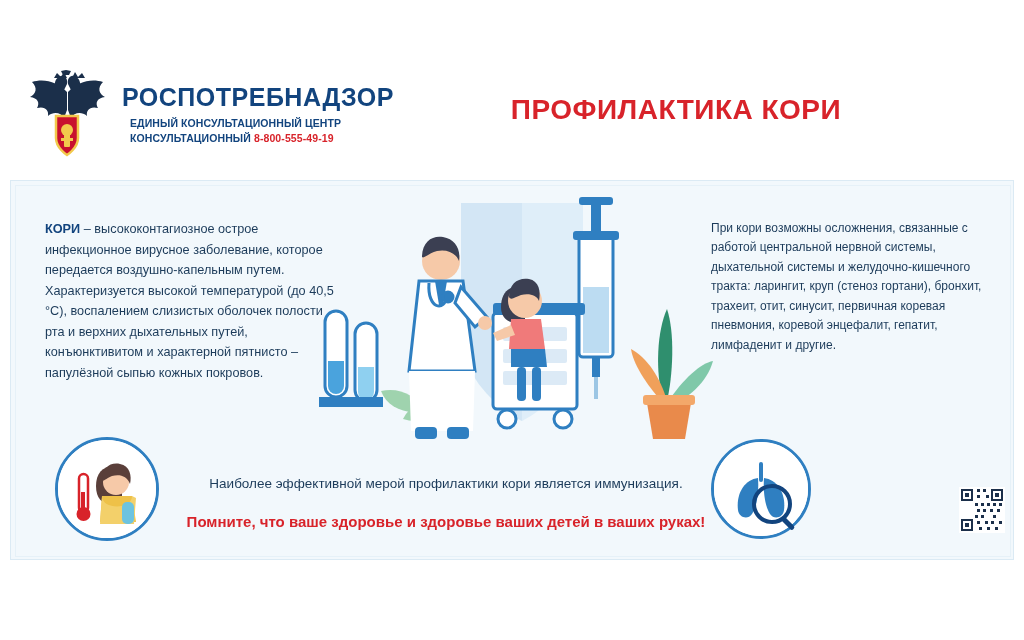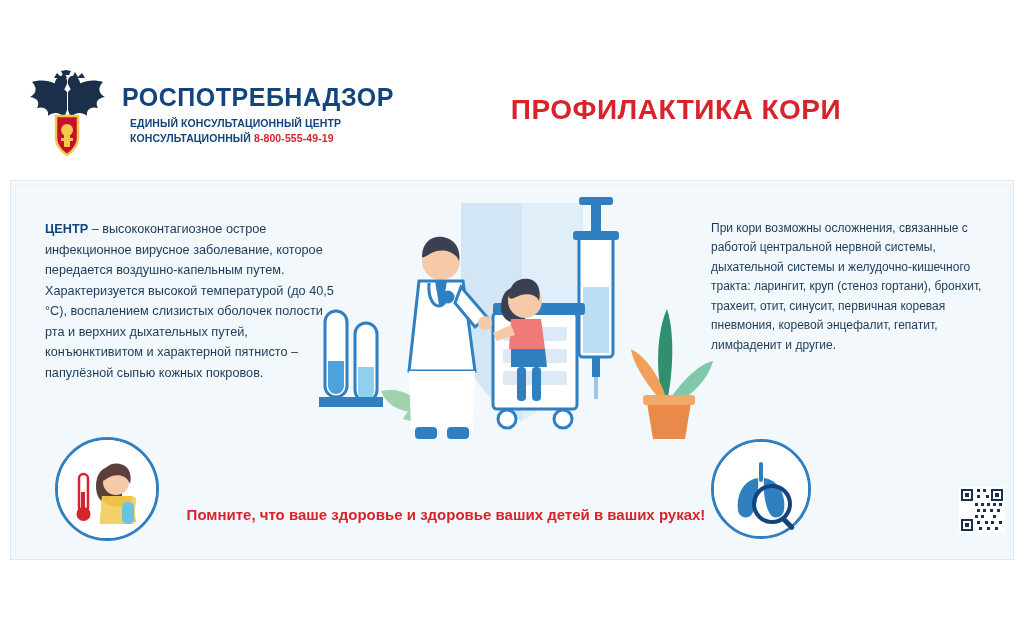--- a/index.html
+++ b/index.html
@@ -101,21 +101,21 @@
   .bottom-line1 {
     position: absolute;
     left: 170px; top: 295px;
     width: 530px;
     text-align: center;
     font-size: 13.5px;
     color: #1c3b5a;
   }
   .bottom-line2 {
     position: absolute;
-    left: 150px; top: 325px;
+    left: 150px; top: 332px;
     width: 570px;
     text-align: center;
     font-size: 15px;
     font-weight: bold;
     color: #d8232a;
   }
   .more-info {
     position: absolute;
     left: 846px; top: 320px;
     width: 110px;
@@ -258,21 +258,21 @@
         <path d="M150 96 L176 126 L164 136 L144 112 Z" fill="#ffffff" stroke="#2f7fc1" stroke-width="3"></path>
         <circle cx="174" cy="132" r="7" fill="#f6c9a8"></circle>
         <g stroke="#2f7fc1" stroke-width="3" fill="none">
           <path d="M118 92 C116 118 134 122 136 104"></path>
           <circle cx="137" cy="106" r="5" fill="#2f7fc1"></circle>
         </g>
       </g>
     </svg>
 
     <div class="text-left">
-      <b>ЦЕНТР</b><span> – высококонтагиозное острое инфекционное вирусное заболевание, которое передается воздушно-капельным путем. Характеризуется высокой температурой (до 40,5 °C), воспалением слизистых оболочек полости рта и верхних дыхательных путей, конъюнктивитом и характерной пятнисто – папулёзной сыпью кожных покровов.</span>
+      <b>КОРИ</b><span> – высококонтагиозное острое инфекционное вирусное заболевание, которое передается воздушно-капельным путем. Характеризуется высокой температурой (до 40,5 °C), воспалением слизистых оболочек полости рта и верхних дыхательных путей, конъюнктивитом и характерной пятнисто – папулёзной сыпью кожных покровов.</span>
     </div>
 
     <div class="text-right">При кори возможны осложнения, связанные с работой центральной нервной системы, дыхательной системы и желудочно-кишечного тракта: ларингит, круп (стеноз гортани), бронхит, трахеит, отит, синусит, первичная коревая пневмония, коревой энцефалит, гепатит, лимфаденит и другие.</div>
 
     <div class="badge" id="badge-woman">
       <svg width="98" height="98" viewBox="0 0 98 98">
         <circle cx="49" cy="49" r="49" fill="#ffffff"></circle>
         <g>
           <path d="M56 26 C44 26 38 34 38 46 C38 58 44 64 52 64 L64 64 L64 26 Z" fill="#5a3f3a"></path>
           <circle cx="58" cy="42" r="13" fill="#f6c9a8"></circle>
@@ -297,20 +297,21 @@
           <path d="M44 36 C30 38 22 52 24 68 C25 76 34 78 38 72 C43 64 45 50 44 36 Z"></path>
           <path d="M50 36 C64 38 72 52 70 68 C69 76 60 78 56 72 C51 64 49 50 50 36 Z"></path>
         </g>
         <g>
           <circle cx="58" cy="62" r="18" fill="none" stroke="#12447e" stroke-width="4"></circle>
           <rect x="70" y="74" width="16" height="5" rx="2.5" transform="rotate(45 70 74)" fill="#12447e"></rect>
         </g>
       </svg>
     </div>
 
+    <div class="bottom-line1">Наиболее эффективной мерой профилактики кори является иммунизация.</div>
     <div class="bottom-line2">Помните, что ваше здоровье и здоровье ваших детей в ваших руках!</div>
 
 
     <div class="qr">
       <svg width="46" height="46" viewBox="0 0 46 46">
         <rect width="46" height="46" fill="#ffffff"></rect>
         <g fill="#1b2f4a">
           <rect x="2" y="2" width="12" height="12"></rect>
             <rect x="4" y="4" width="8" height="8" fill="#ffffff"></rect>
             <rect x="6" y="6" width="4" height="4"></rect>

